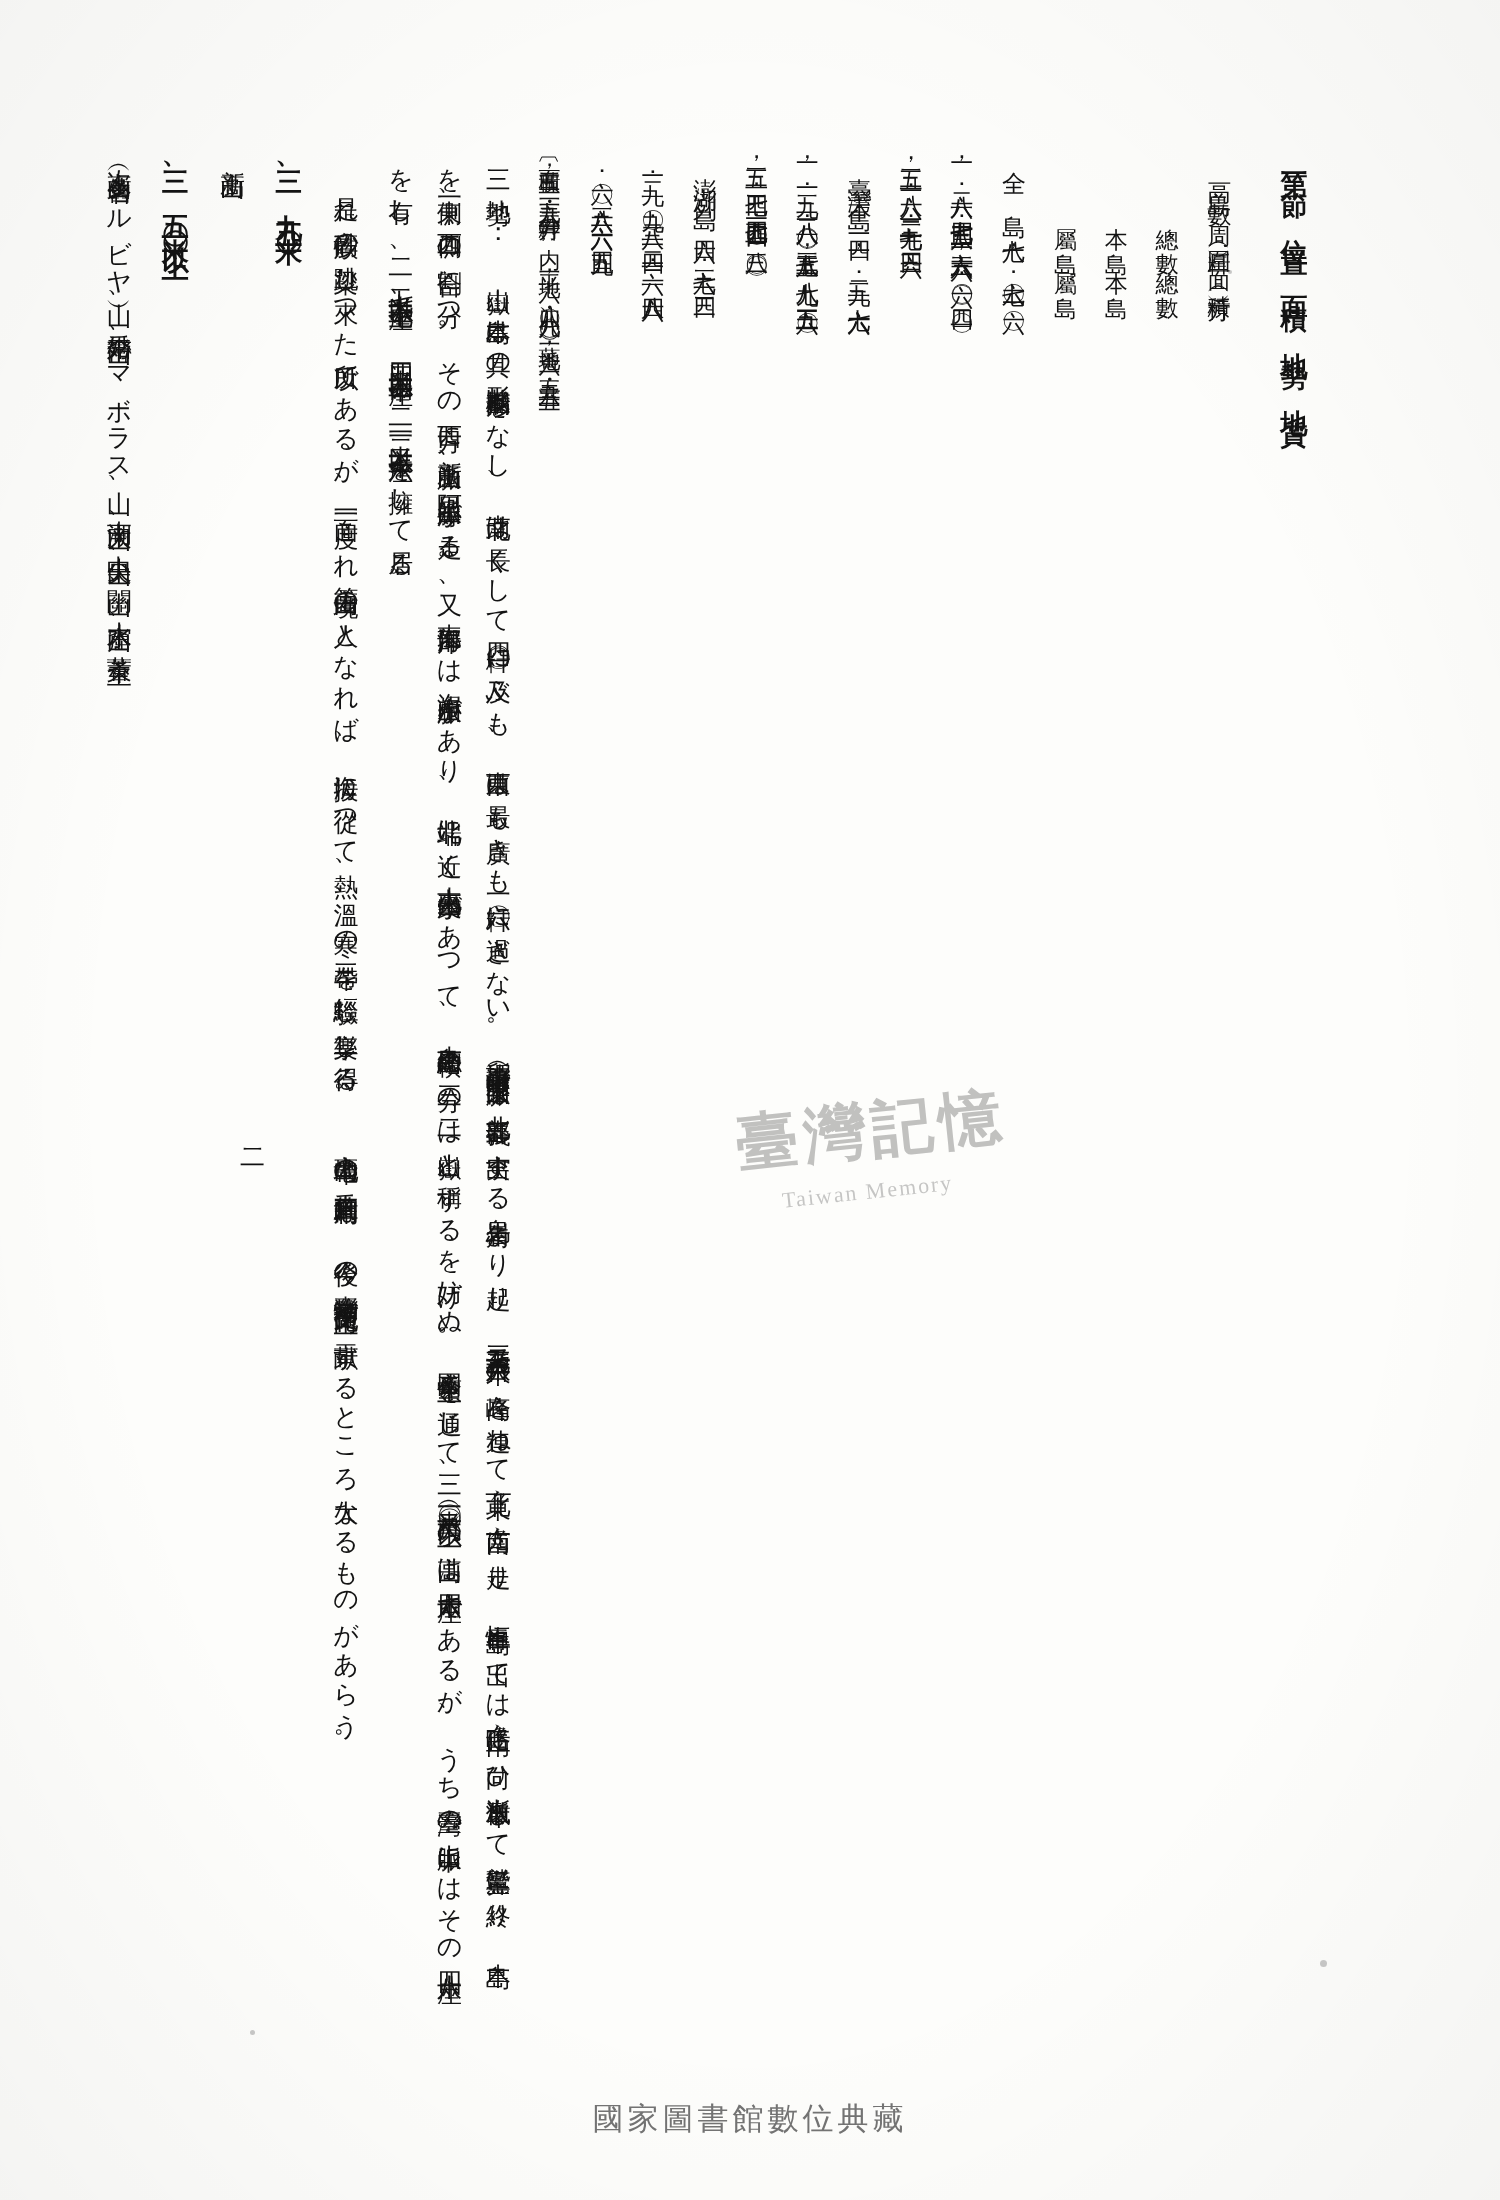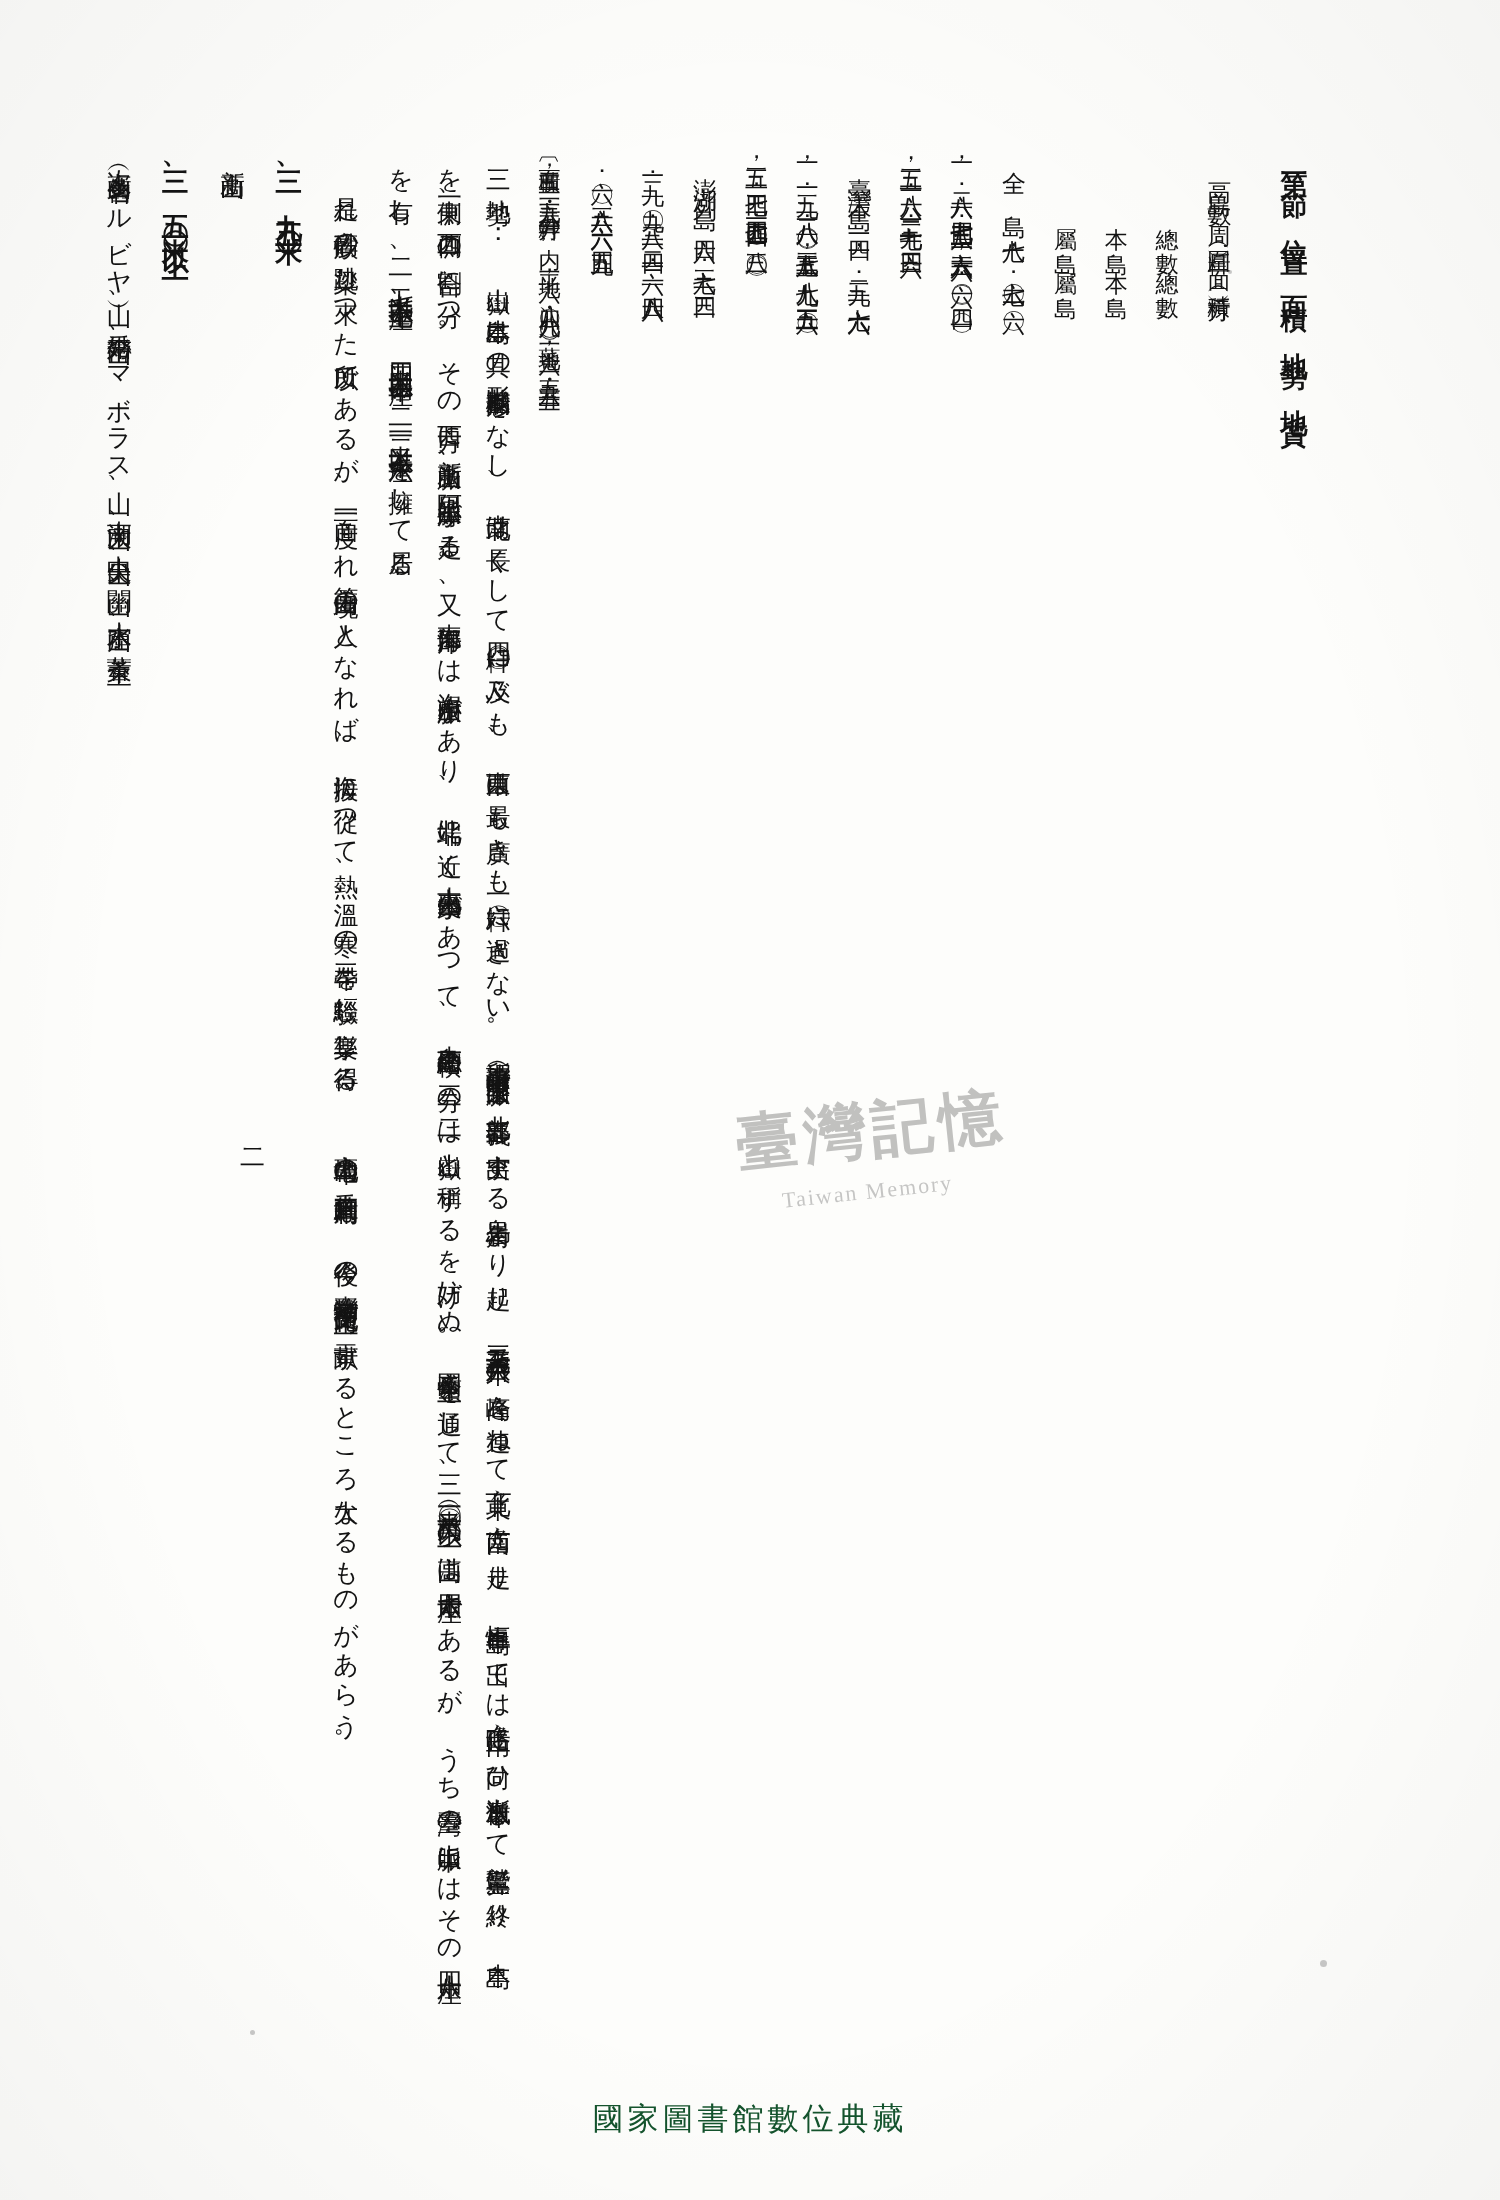--- a/index.html
+++ b/index.html
@@ -143,21 +143,21 @@
 
   
   #footer-stamp {
     position: absolute;
     left: 0;
     right: 0;
     bottom: 60px;
     text-align: center;
     font-family: "DejaVu Serif", serif;
     font-size: 31px;
-    color: #14532d;
+    color: #737373;
     letter-spacing: 4px;
   }
 
   
   .speck {
     position: absolute;
     background: #9a9a9a;
     border-radius: 50%;
     opacity: .55;
   }

